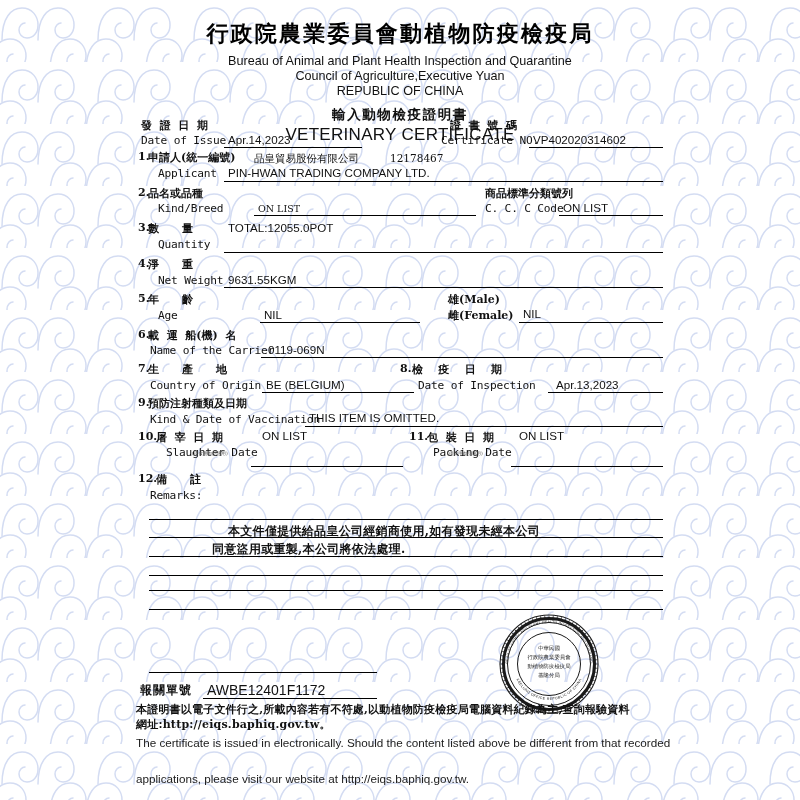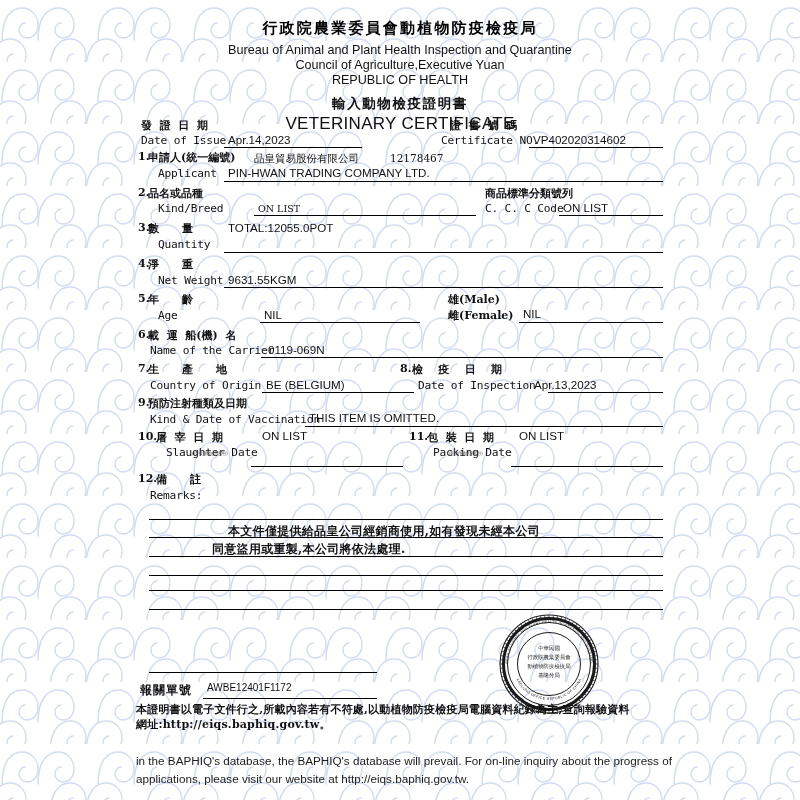--- a/index.html
+++ b/index.html
@@ -24,21 +24,21 @@
   #page {
     position: absolute;
     left: 0; top: 0; width: 800px; height: 800px;
     z-index: 2;
   }
 
   
   .hdr { text-align: center; }
   .hdr-cn {
     font-family: "DejaVu Serif", serif;
-    font-size: 15px;
+    font-size: 22px;
     font-weight: 700;
     letter-spacing: 2.2px;
     margin-top: 19px;
     color: #000;
   }
   .hdr-en {
     font-family: "Liberation Sans", sans-serif;
     font-size: 12.6px;
     line-height: 15px;
     color: #111;
@@ -126,21 +126,21 @@
   </defs>
   <rect x="0" y="0" width="800" height="800" fill="url(#wm-pat)" opacity="0.85"></rect>
 </svg>
 
 <div id="page">
 
   <div class="hdr">
     <div class="hdr-cn">行政院農業委員會動植物防疫檢疫局</div>
     <div class="hdr-en" style="margin-top:5px;">Bureau of Animal and Plant Health Inspection and Quarantine</div>
     <div class="hdr-en">Council of Agriculture,Executive Yuan</div>
-    <div class="hdr-en">REPUBLIC OF HEALTH</div>
+    <div class="hdr-en">REPUBLIC OF CHINA</div>
     <div class="hdr-cn2">輸入動物檢疫證明書</div>
     <div class="hdr-en2">VETERINARY CERTIFICATE</div>
   </div>
 
   <div class="abs cn" style="left:141px; top:118px;">發  證  日  期</div>
   <div class="abs en" style="left:141px; top:134px;">Date of Issue</div>
   <div class="abs val" style="left:228px; top:133px;">Apr.14,2023</div>
   <div class="rule" style="left:224px; top:147px; width:138px;"></div>
 
   <div class="abs cn" style="left:450px; top:118px;">證  書  號  碼</div>
@@ -198,21 +198,21 @@
 
   <div class="abs cn" style="left:138px; top:362px;">7.</div>
   <div class="abs cn" style="left:148px; top:362px;">生      產      地</div>
   <div class="abs en" style="left:150px; top:379px;">Country of Origin</div>
   <div class="abs val" style="left:266px; top:378px;">BE (BELGIUM)</div>
   <div class="rule" style="left:262px; top:392px; width:152px;"></div>
 
   <div class="abs cn" style="left:400px; top:362px;">8.</div>
   <div class="abs cn" style="left:412px; top:362px;">檢    疫    日    期</div>
   <div class="abs en" style="left:418px; top:379px;">Date of Inspection</div>
-  <div class="abs val" style="left:534px; top:378px;">Apr.13,2023</div>
+  <div class="abs val" style="left:556px; top:378px;">Apr.13,2023</div>
   <div class="rule" style="left:548px; top:392px; width:115px;"></div>
 
   <div class="abs cn" style="left:138px; top:396px;">9.</div>
   <div class="abs cn" style="left:148px; top:396px;">預防注射種類及日期</div>
   <div class="abs en" style="left:150px; top:413px;">Kind &amp; Date of Vaccination</div>
   <div class="abs val" style="left:309px; top:411px;">THIS ITEM IS OMITTED.</div>
   <div class="rule" style="left:305px; top:426px; width:358px;"></div>
 
   <div class="abs cn" style="left:138px; top:430px;">10.</div>
   <div class="abs cn" style="left:156px; top:430px;">屠  宰  日  期</div>
@@ -342,22 +342,22 @@
     <g font-family="'DejaVu Serif',serif" fill="#1a1a1a" text-anchor="middle">
       <text x="52" y="38" font-size="5.4">中華民國</text>
       <text x="52" y="47" font-size="5.4">行政院農業委員會</text>
       <text x="52" y="56" font-size="5.4">動植物防疫檢疫局</text>
       <text x="52" y="65" font-size="5.4">基隆分局</text>
     </g>
   </svg>
 
   <div class="rule" style="left:149px; top:672px; width:228px;"></div>
   <div class="abs cn" style="left:140px; top:682px; font-size:12px; letter-spacing:1px;">報關單號</div>
-  <div class="abs val" style="left:207px; top:682px; font-size:10px;">AWBE12401F1172</div>
+  <div class="abs val" style="left:207px; top:682px; font-size:14px;">AWBE12401F1172</div>
   <div class="rule" style="left:203px; top:698px; width:174px;"></div>
 
   <div class="abs foot-cn" style="left:136px; top:702px;">本證明書以電子文件行之,所載內容若有不符處,以動植物防疫檢疫局電腦資料紀錄為主,查詢報驗資料</div>
   <div class="abs foot-cn" style="left:136px; top:717px;">網址:http://eiqs.baphiq.gov.tw。</div>
 
-  <div class="abs foot-en" style="left:136px; top:752px;">in the BAPHIQ's database, the BAPHIQ's database will prevail. For on-line inquiry about the progress of</div>
+  <div class="abs foot-en" style="left:136px; top:734px;">The certificate is issued in electronically. Should the content listed above be different from that recorded</div>
   <div class="abs foot-en" style="left:136px; top:770px;">applications, please visit our website at http://eiqs.baphiq.gov.tw.</div>
 
 </div>
 
 </body></html>

